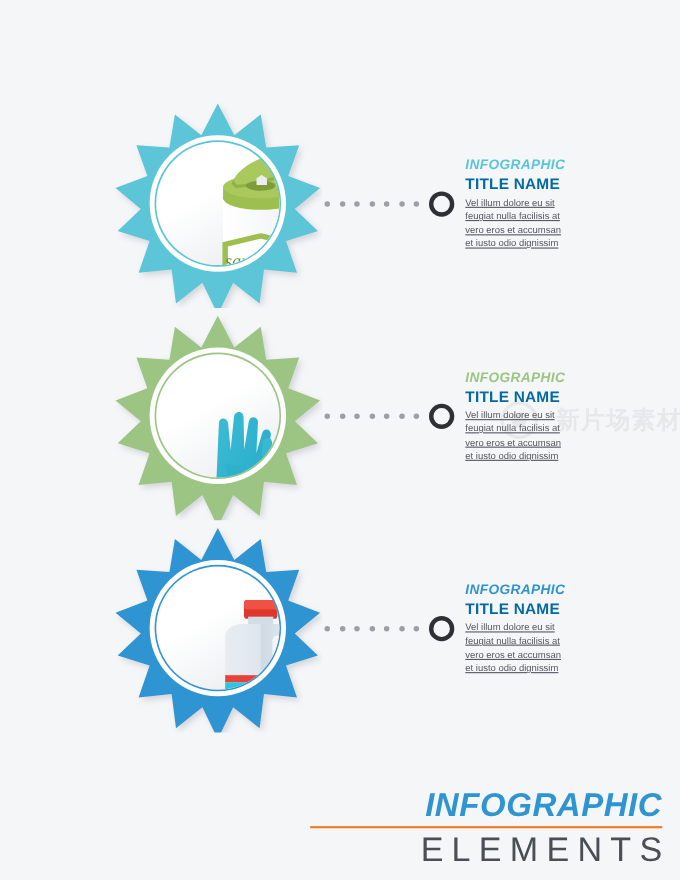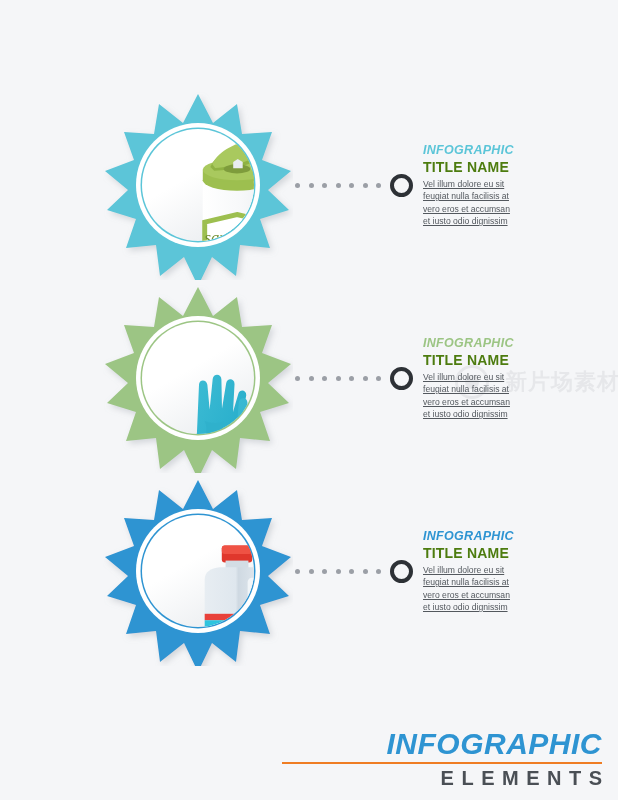--- a/index.html
+++ b/index.html
@@ -69,21 +69,21 @@
     font-size:12.5px;
     font-style:italic;
     font-weight:bold;
     letter-spacing:.3px;
     line-height:1.05;
     white-space:nowrap;
   }
   .titlename {
     font-size:14px;
     font-weight:bold;
-    color:#4d7c0f;
+    color:#0369a1;
     letter-spacing:.2px;
     line-height:1.15;
     margin-top:1px;
     white-space:nowrap;
   }
   .bodytext {
     font-size:8.6px;
     color:#53585e;
     line-height:1.45;
     margin-top:3px;
@@ -106,22 +106,22 @@
     letter-spacing:.5px;
     line-height:1;
   }
   .footer-rule {
     height:2px;
     background:#ef7d23;
     margin:3px 0 4px auto;
     width:100%;
   }
   .footer-bottom {
-    font-size:20px;
-    font-weight:bold;
+    font-size:31px;
+    font-weight:normal;
     color:#4a4f55;
     letter-spacing:7.5px;
     line-height:1;
     margin-right:-7.5px;
   }
 
   
   .watermark {
     position:absolute;
     left:455px; top:352px;

